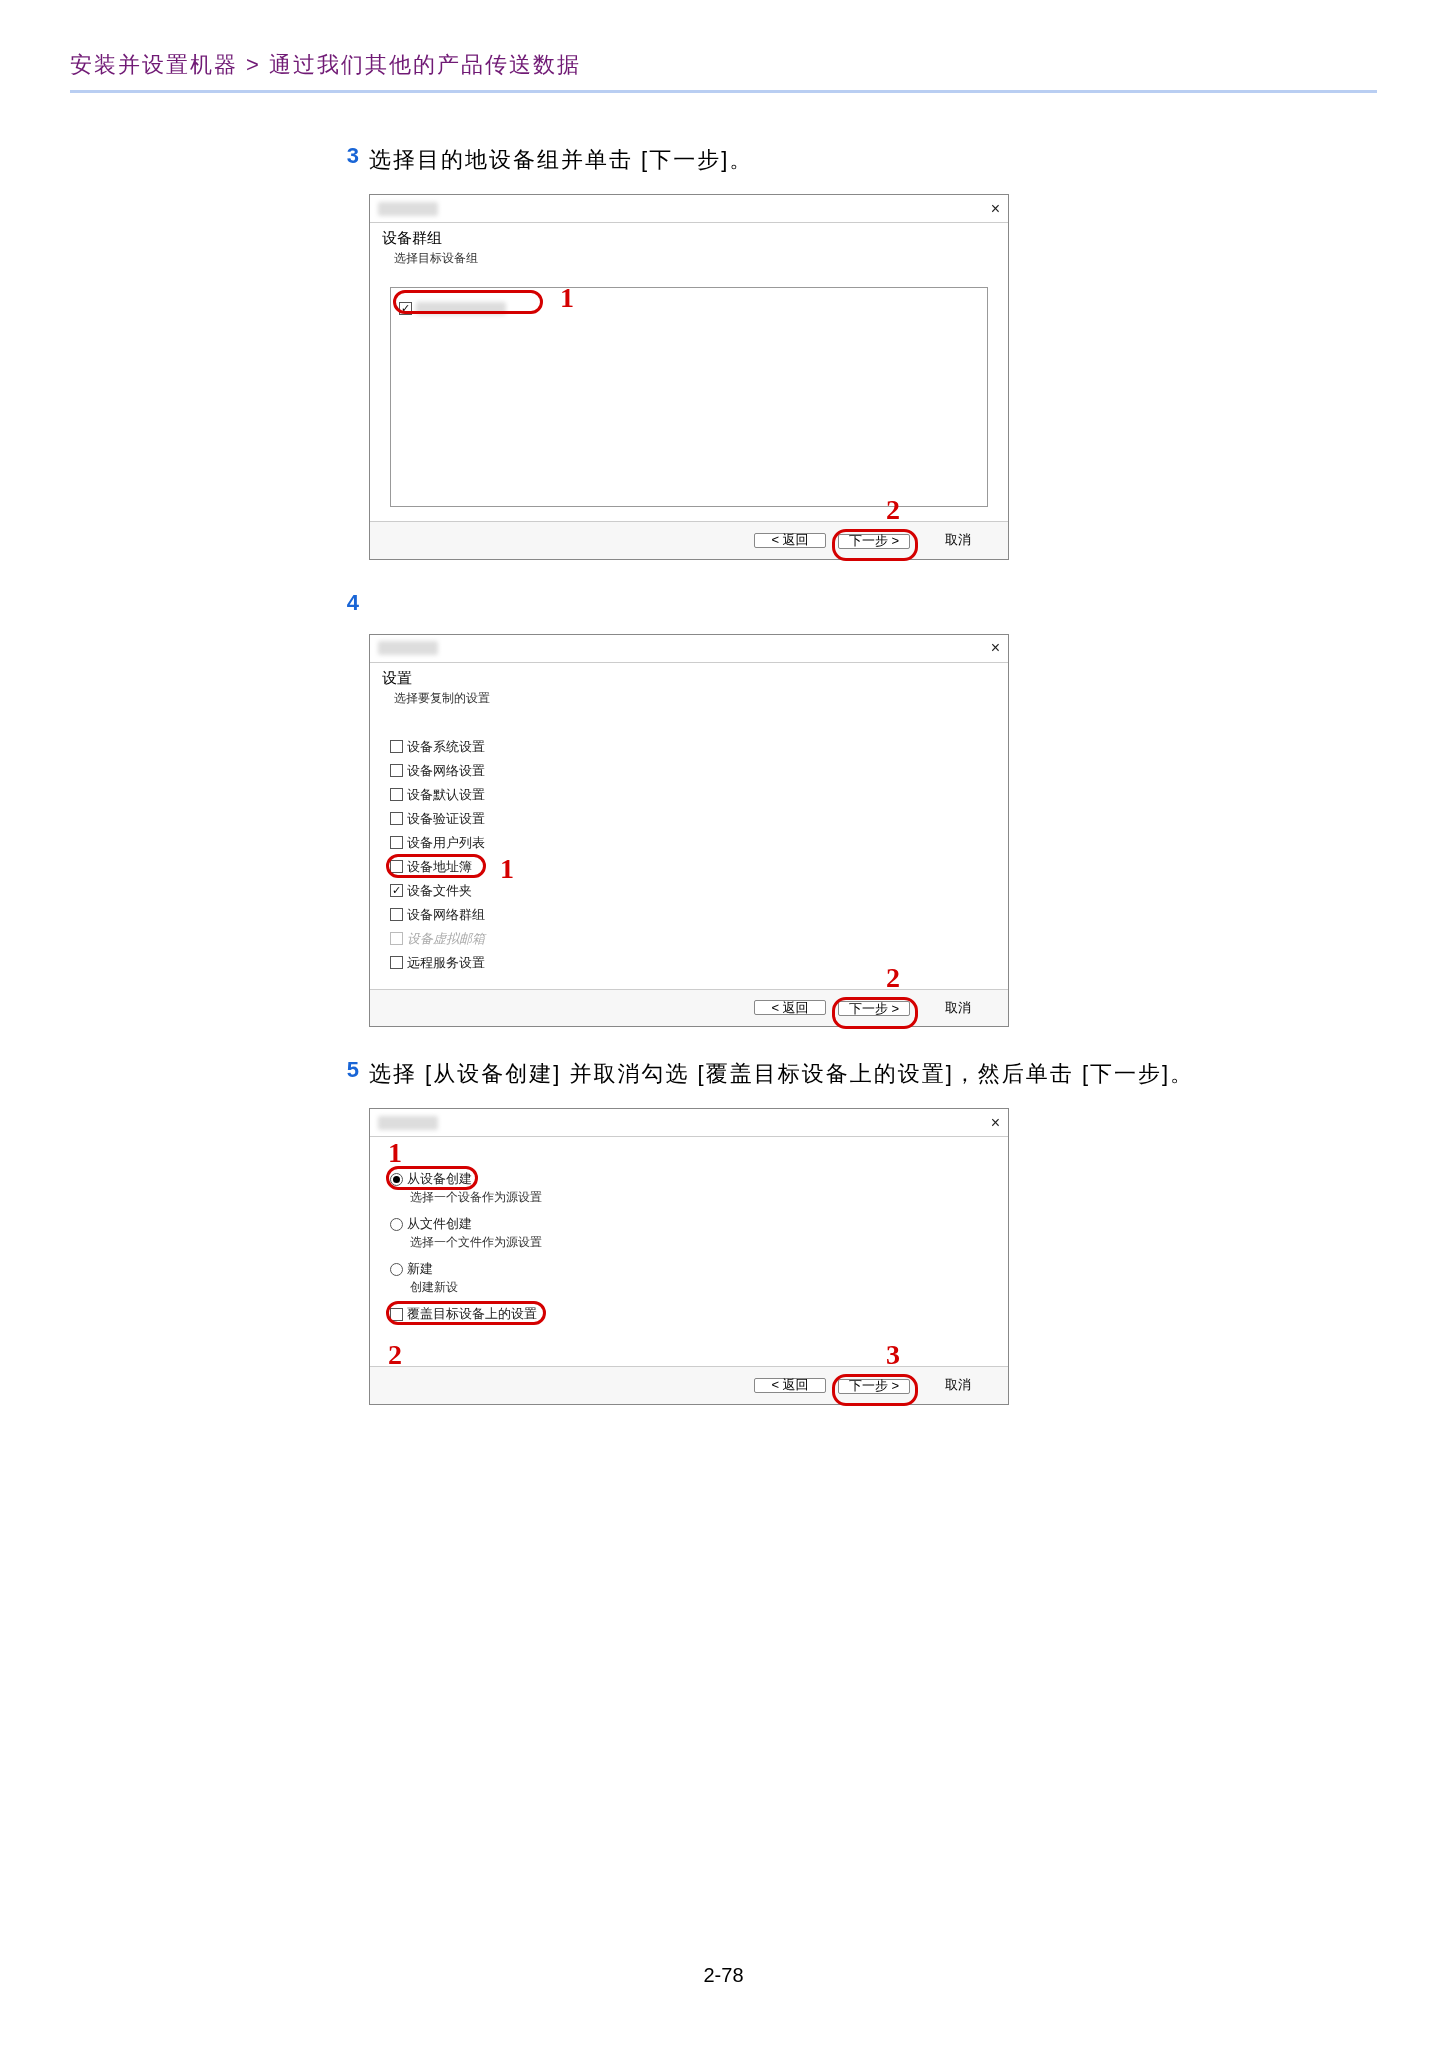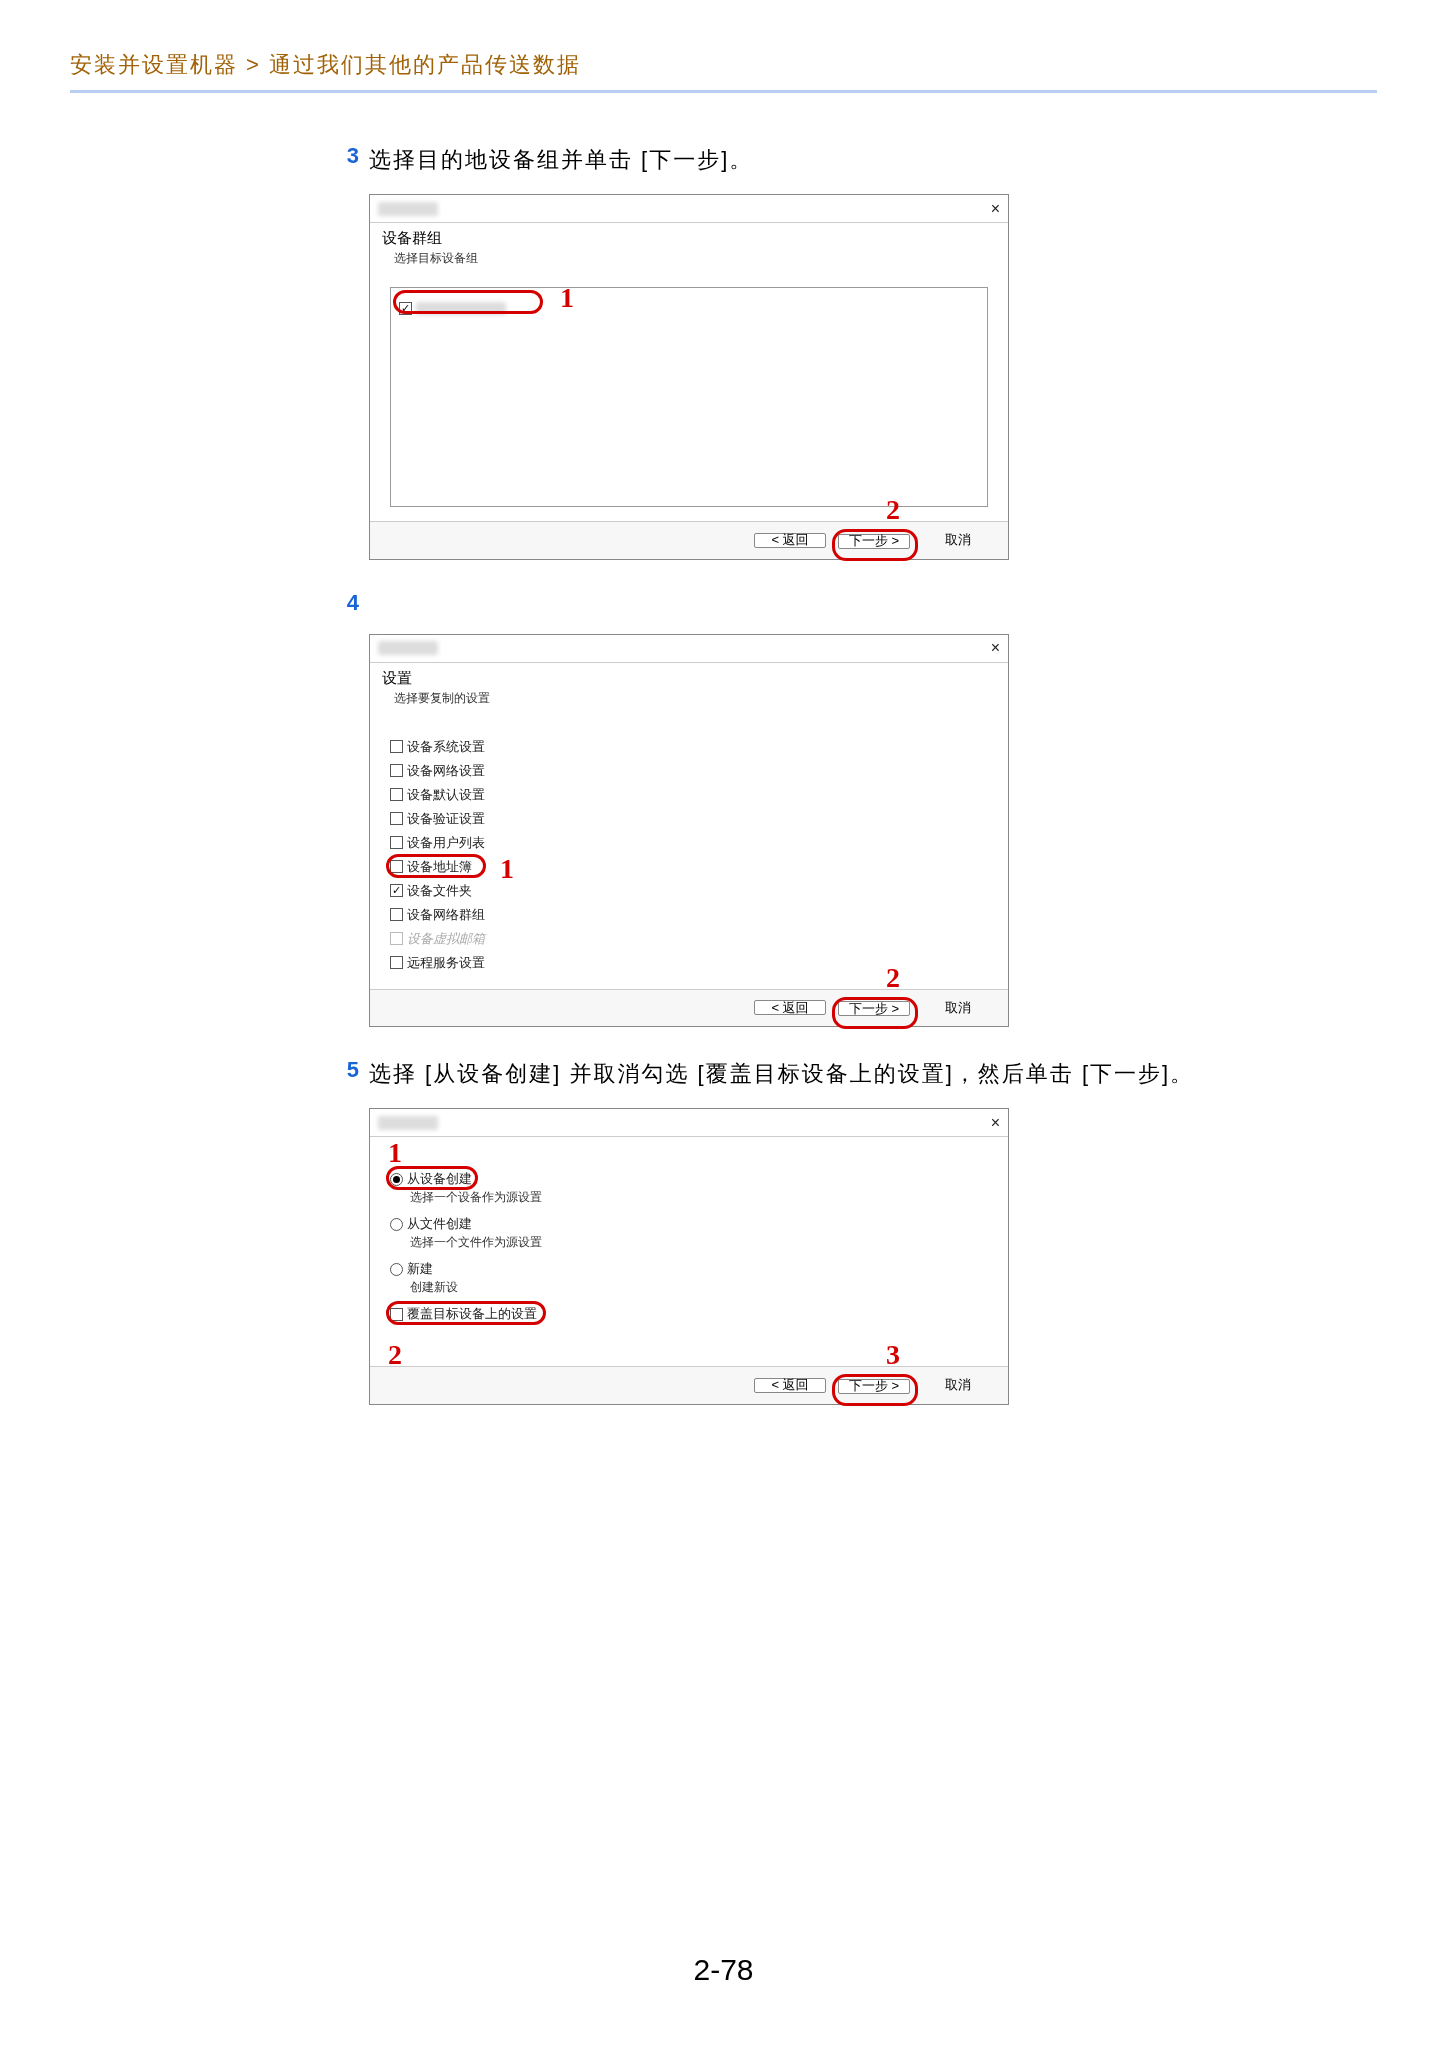--- a/index.html
+++ b/index.html
@@ -10,21 +10,21 @@
     height: 2047px;
     position: relative;
     color: #000;
   }
   .page {
     padding: 50px 70px 0 70px;
   }
   .breadcrumb {
     font-size: 22px;
     letter-spacing: 2px;
-    color: #a16207;
+    color: #701a75;
     padding-bottom: 10px;
     border-bottom: 3px solid #b9cef2;
     margin-bottom: 50px;
   }
   .content {
     margin-left: 265px;
     width: 900px;
   }
   .step {
     display: flex;
@@ -160,21 +160,21 @@
     background: #ddd;
     filter: blur(2px);
     border-radius: 2px;
     flex-shrink: 0;
   }
   .page-num {
     position: absolute;
     bottom: 60px;
     left: 0; right: 0;
     text-align: center;
-    font-size: 30px;
+    font-size: 20px;
   }
 </style>
 </head>
 <body>
 
 <div class="page">
   <div class="breadcrumb">安装并设置机器 &gt; 通过我们其他的产品传送数据</div>
 
   <div class="content">
 

